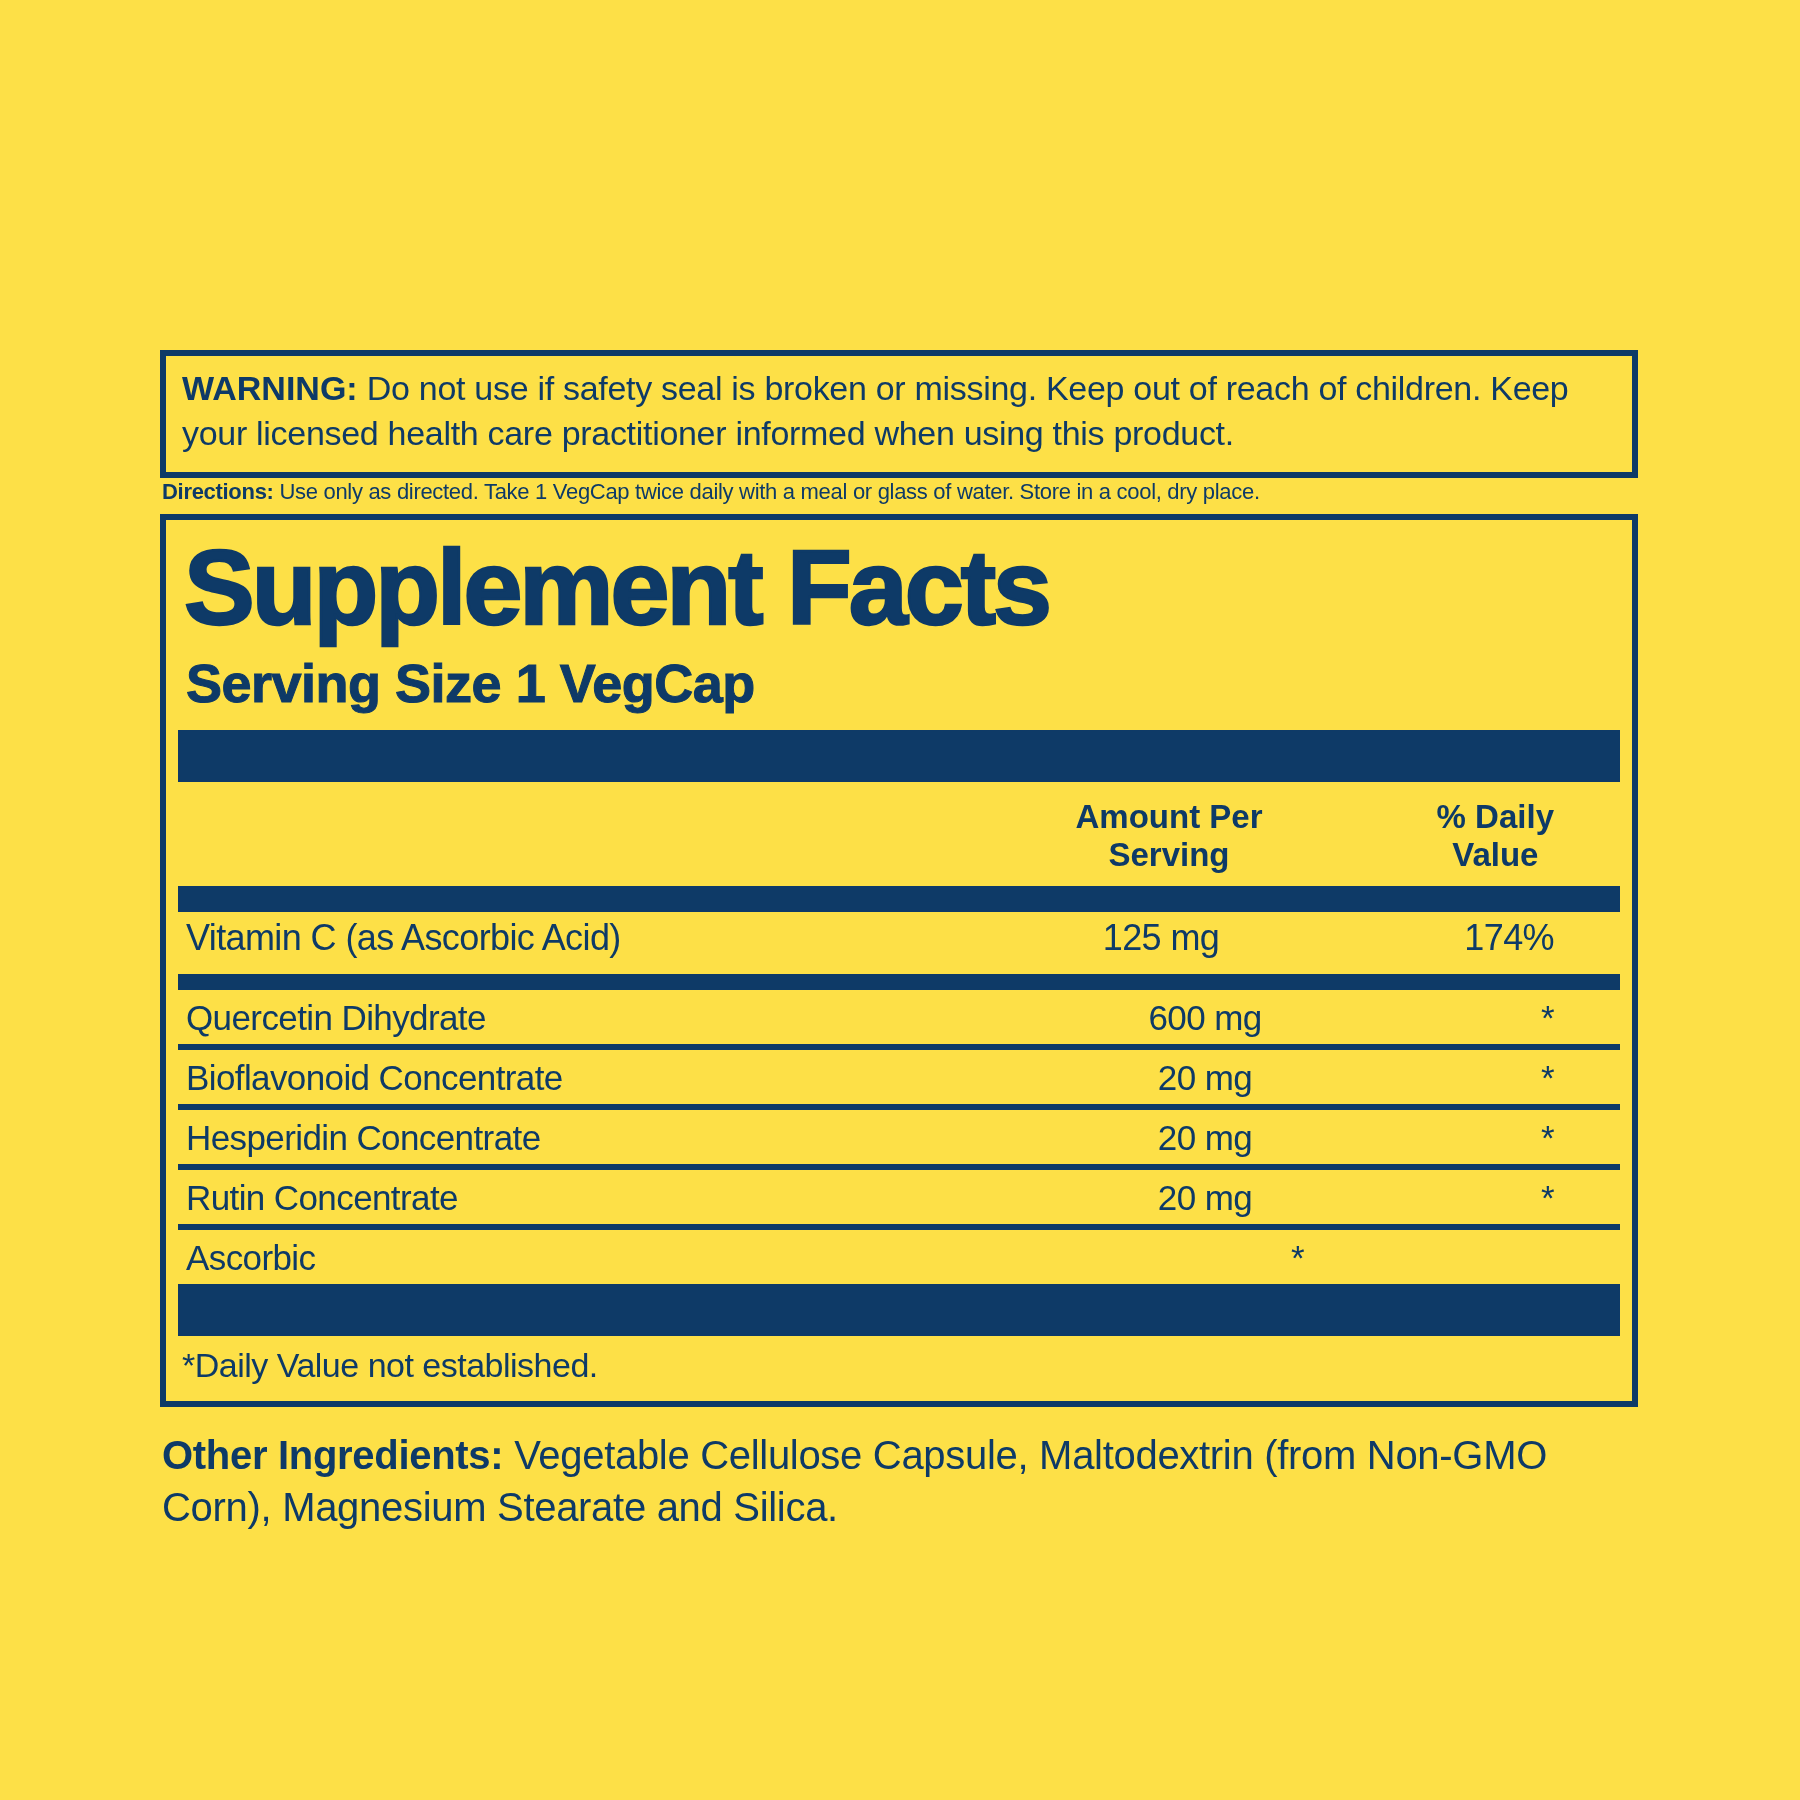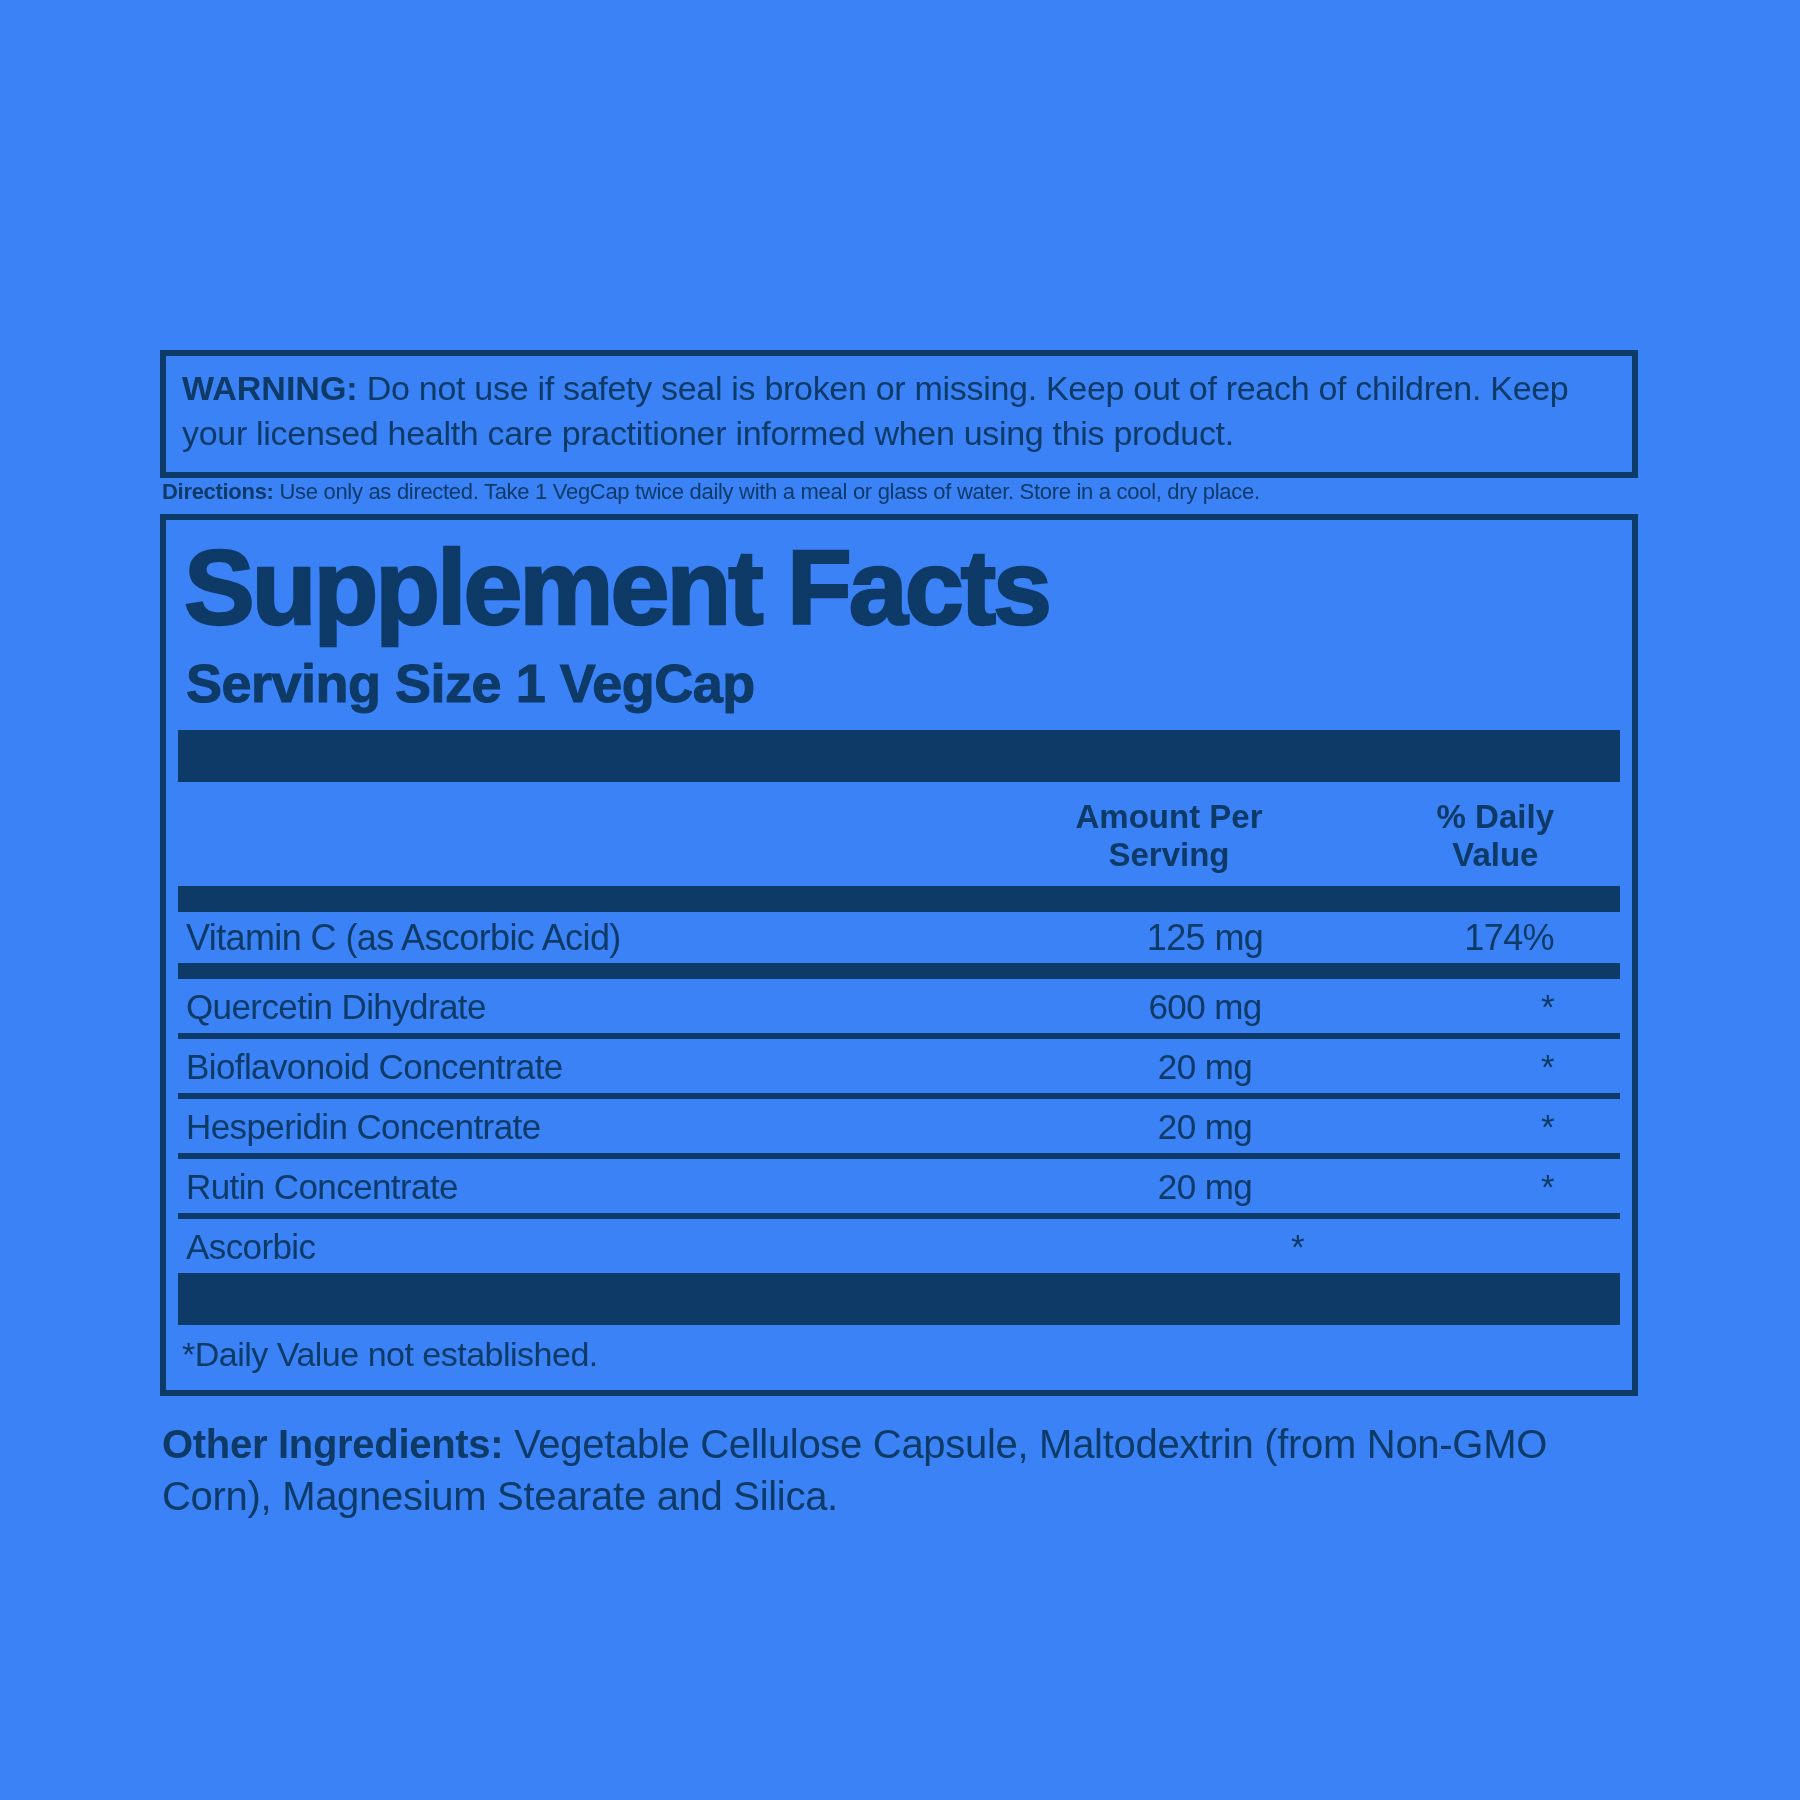--- a/index.html
+++ b/index.html
@@ -2,21 +2,21 @@
 <html><head>
 <meta charset="utf-8">
 <style>
   :root{
     --navy:#0e3a67;
   }
   html,body{margin:0;padding:0;background:#ffffff;}
   .canvas{
     position:relative;
     width:1800px;height:1800px;
-    background:#3b82f6;
+    background:#fde047;
     font-family:"Liberation Sans", sans-serif;
     color:var(--navy);
     overflow:hidden;
     text-decoration:underline;
   }
   .content{
     position:absolute;
     left:160px;top:350px;
     width:1478px;
   }
@@ -79,21 +79,21 @@
   .col-amount{text-align:center;}
   .col-daily{text-align:right;padding-right:66px;}
   .col-daily .hdr-inner{display:inline-block;text-align:center;}
 
   .nutrient-row{
     font-size:35px;
     letter-spacing:-0.6px;
     padding:8px 0 6px 0;
   }
   .nutrient-row .col-name{padding-left:8px;}
-  .vitamin-row{padding:5px 0 4px 0;font-size:36px;}
+  .vitamin-row{padding:5px 0 15px 0;font-size:36px;gap:44px;}
   .sep{height:6px;background:var(--navy);width:100%;}
 
   .footnote{
     margin:10px 0 4px 4px;
     font-size:34px;
     letter-spacing:-0.5px;
   }
 
   
   .other-ingredients{

